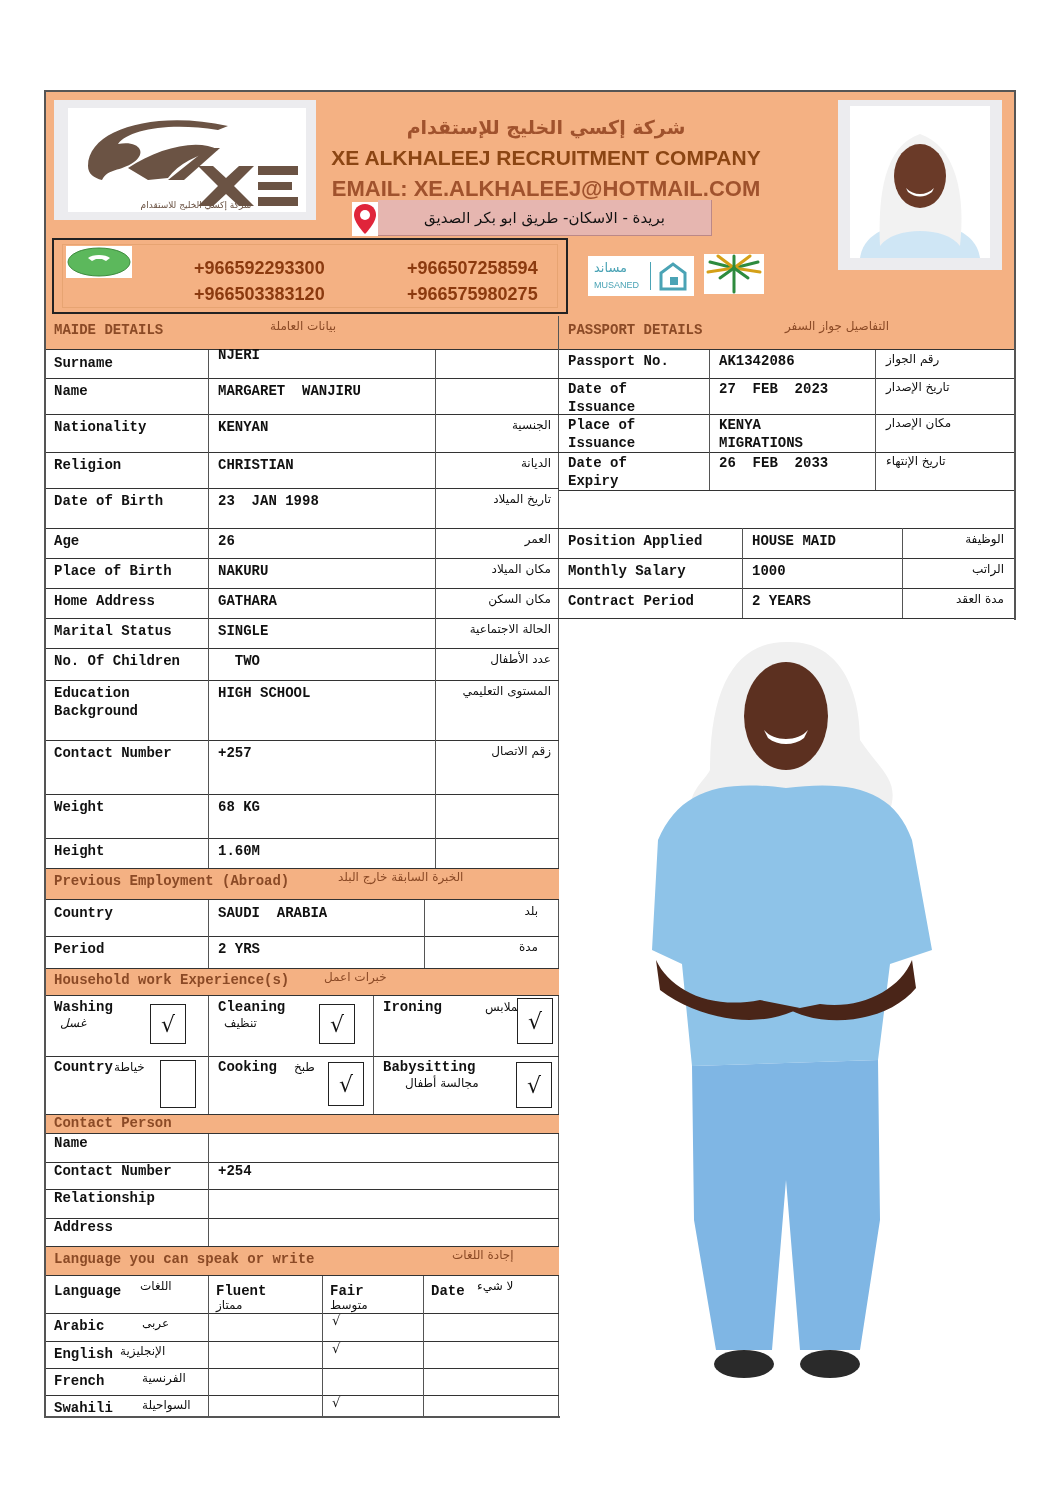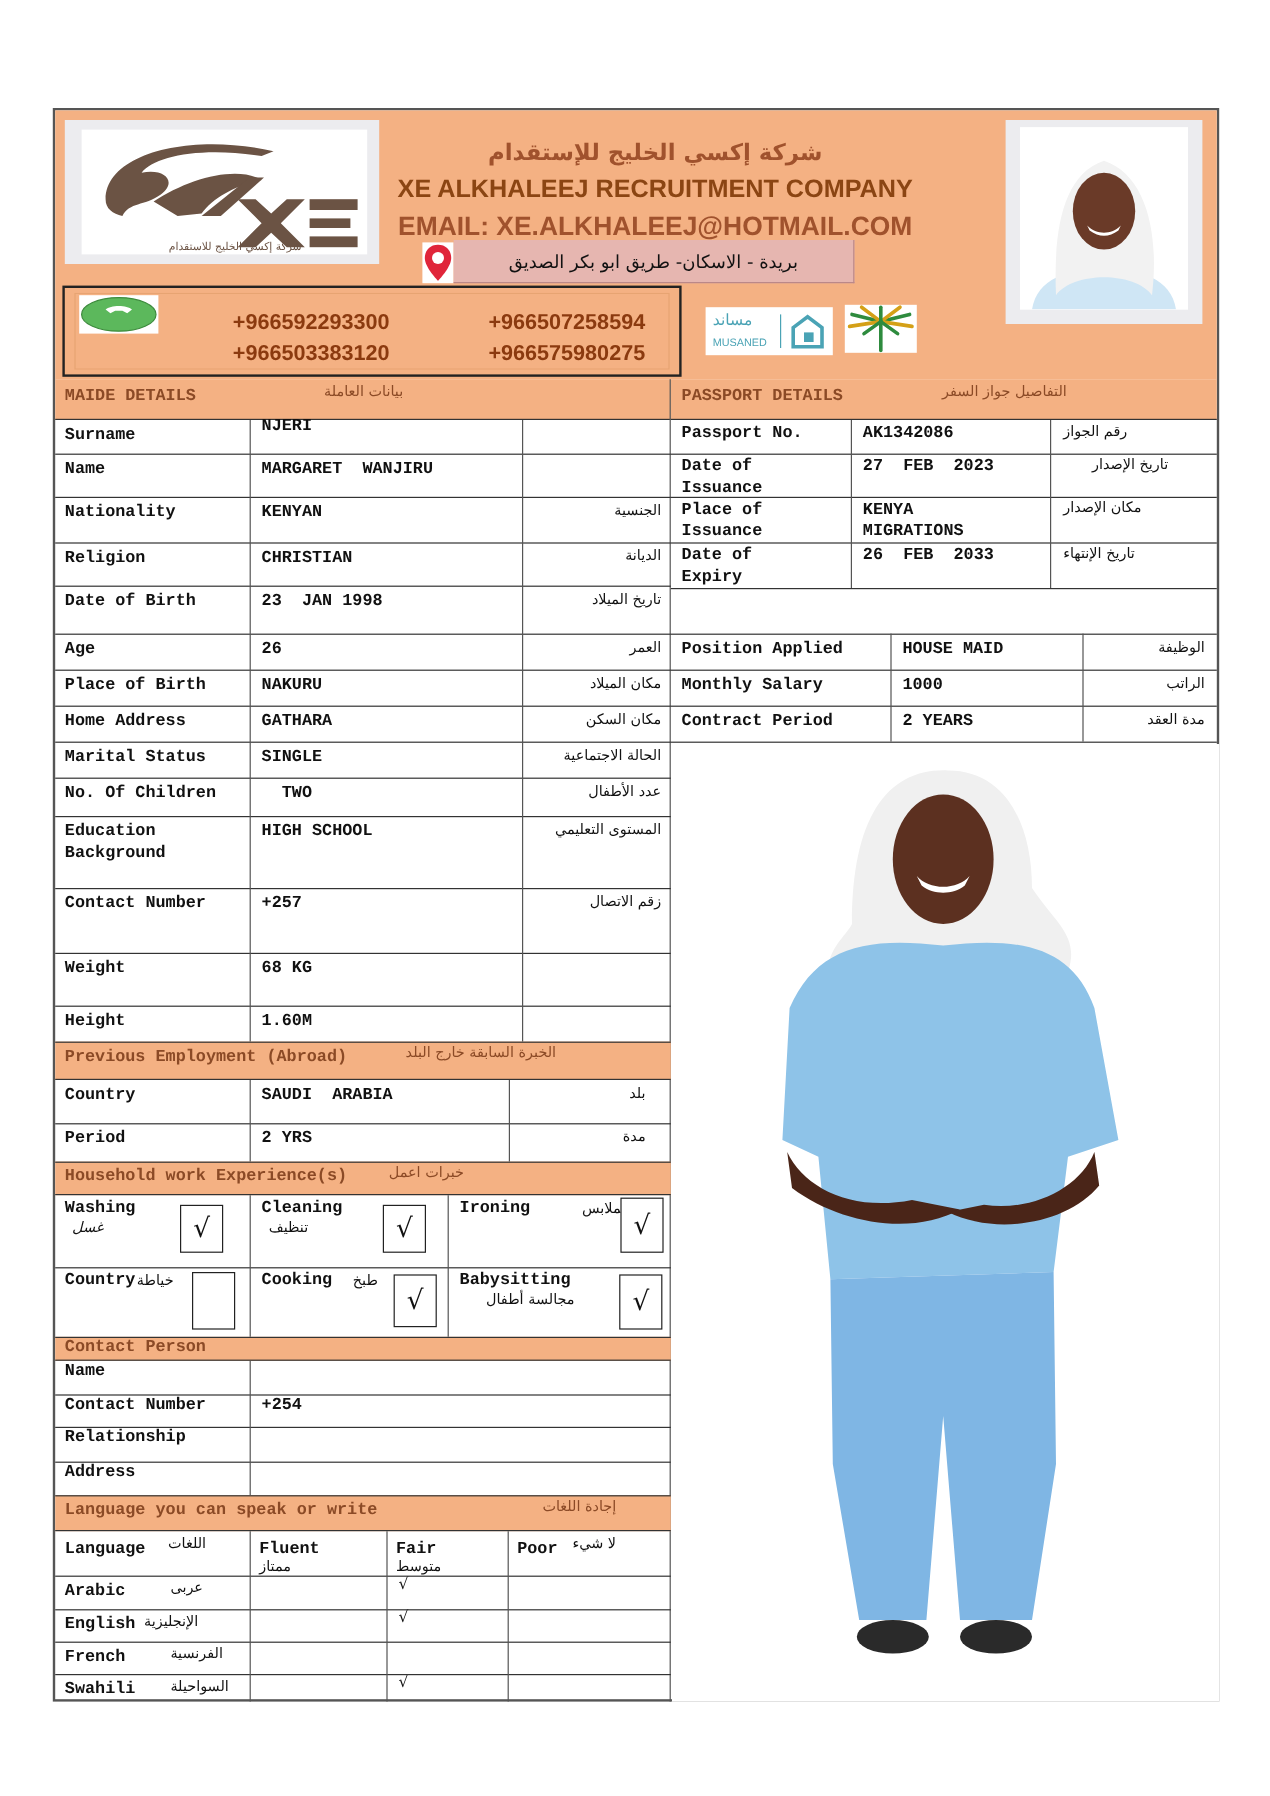--- a/index.html
+++ b/index.html
@@ -182,21 +182,21 @@
       <div class="ar" style="right:463px;top:750px;"></div>
     </div>
 
   <div id="passport-rows">
       <div class="lbl" style="left:522px;top:260px;">Passport No.</div>
       <div class="val" style="left:673px;top:260px;">AK1342086</div>
       <div class="ar" style="left:840px;top:260px;direction:rtl;text-align:left;">رقم الجواز</div>
       <div class="lbl" style="left:522px;top:288px;">Date of
 Issuance</div>
       <div class="val" style="left:673px;top:288px;">27  FEB  2023</div>
-      <div class="ar" style="left:840px;top:288px;direction:rtl;text-align:left;margin-left:24px;">تاريخ الإصدار</div>
+      <div class="ar" style="left:840px;top:288px;direction:rtl;text-align:left;">تاريخ الإصدار</div>
       <div class="lbl" style="left:522px;top:324px;">Place of
 Issuance</div>
       <div class="val" style="left:673px;top:324px;">KENYA
 MIGRATIONS</div>
       <div class="ar" style="left:840px;top:324px;direction:rtl;text-align:left;">مكان الإصدار</div>
       <div class="lbl" style="left:522px;top:362px;">Date of
 Expiry</div>
       <div class="val" style="left:673px;top:362px;">26  FEB  2033</div>
       <div class="ar" style="left:840px;top:362px;direction:rtl;text-align:left;">تاريخ الإنتهاء</div>
     </div>
@@ -280,21 +280,21 @@
       <div class="sec" style="left:0;top:1154px;width:513px;height:30px;">
         <div class="sec-title" style="left:8px;top:5px;">Language you can speak or write</div>
         <div class="sec-ar" style="left:406px;top:2px;">إجادة اللغات</div>
       </div>
       <div class="lbl" style="left:8px;top:1190px;">Language</div>
       <div class="ar" style="left:94px;top:1187px;direction:rtl;text-align:left;">اللغات</div>
       <div class="lbl" style="left:170px;top:1190px;">Fluent</div>
       <div class="ar" style="left:170px;top:1206px;direction:rtl;text-align:left;">ممتاز</div>
       <div class="lbl" style="left:284px;top:1190px;">Fair</div>
       <div class="ar" style="left:284px;top:1206px;direction:rtl;text-align:left;">متوسط</div>
-      <div class="lbl" style="left:385px;top:1190px;">Poor</div>
+      <div class="lbl" style="left:385px;top:1190px;">Date</div>
       <div class="ar" style="left:431px;top:1187px;direction:rtl;text-align:left;">لا شيء</div>
       <div class="lbl" style="left:8px;top:1225px;">Arabic</div>
       <div class="ar" style="left:96px;top:1224px;direction:rtl;text-align:left;">عربى</div>
       <div class="tick" style="left:170px;top:1221px;"></div>
       <div class="tick" style="left:286px;top:1221px;">√</div>
       <div class="tick" style="left:387px;top:1221px;"></div>
       <div class="lbl" style="left:8px;top:1253px;">English</div>
       <div class="ar" style="left:74px;top:1252px;direction:rtl;text-align:left;">الإنجليزية</div>
       <div class="tick" style="left:170px;top:1249px;"></div>
       <div class="tick" style="left:286px;top:1249px;">√</div>

